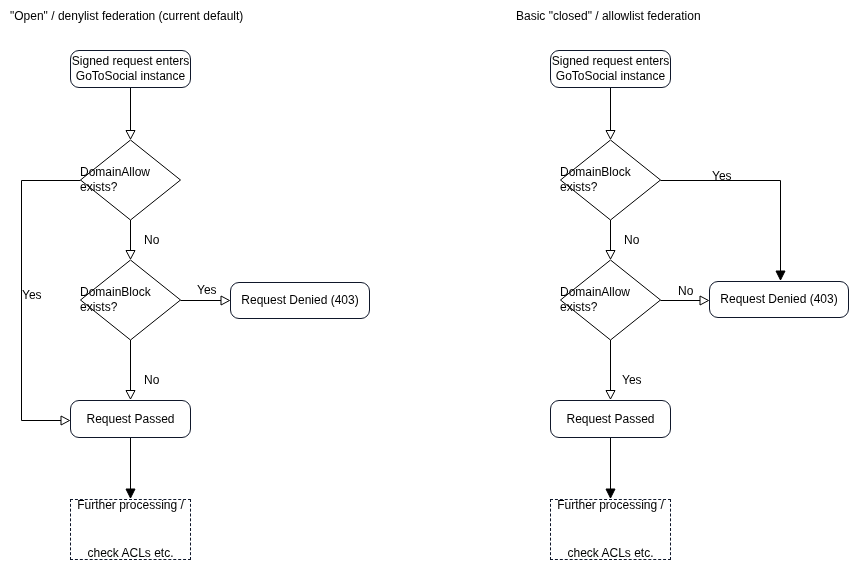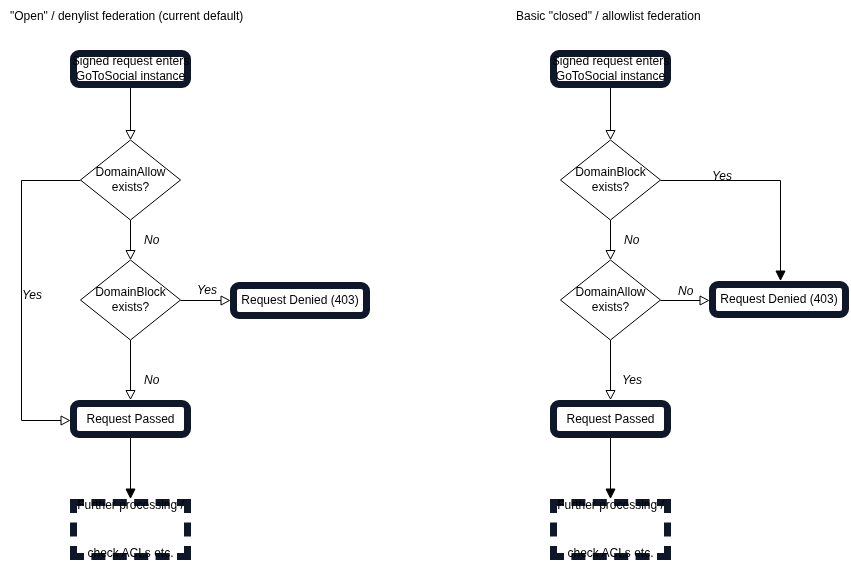--- a/index.html
+++ b/index.html
@@ -11,41 +11,41 @@
     font-family: "Liberation Sans", sans-serif;
     font-size: 12px;
     color: #000000;
     overflow: hidden;
   }
   svg.wires { position: absolute; left: 0; top: 0; width: 851px; height: 561px; }
   .chart-title { position: absolute; white-space: nowrap; line-height: 14px; }
   .node {
     position: absolute;
     box-sizing: border-box;
-    border: 7px solid #0f172a;
+    border: 1px solid #0f172a;
     background: #ffffff;
     display: flex;
     flex-direction: column;
     align-items: center;
     justify-content: center;
     text-align: center;
     line-height: 15px;
   }
   .node span { display: block; white-space: nowrap; }
   .rounded { border-radius: 9px; }
   .dashedbox { border-style: dashed; gap: 33px; }
   .diamond-label {
     position: absolute;
     width: 101px;
-    text-align: center;
+    text-align: left;
     line-height: 15px;
     pointer-events: none;
   }
   .diamond-label span { display: block; white-space: nowrap; }
-  .edge-label { position: absolute; white-space: nowrap; line-height: 12px; font-style: italic; }
+  .edge-label { position: absolute; white-space: nowrap; line-height: 12px; }
 </style>
 </head>
 <body>
 
 <div class="canvas">
 
   <svg class="wires" xmlns="http://www.w3.org/2000/svg">
     <g stroke="#000000" stroke-width="1" fill="none">
 
       <path d="M130.5,88 V131"></path>

